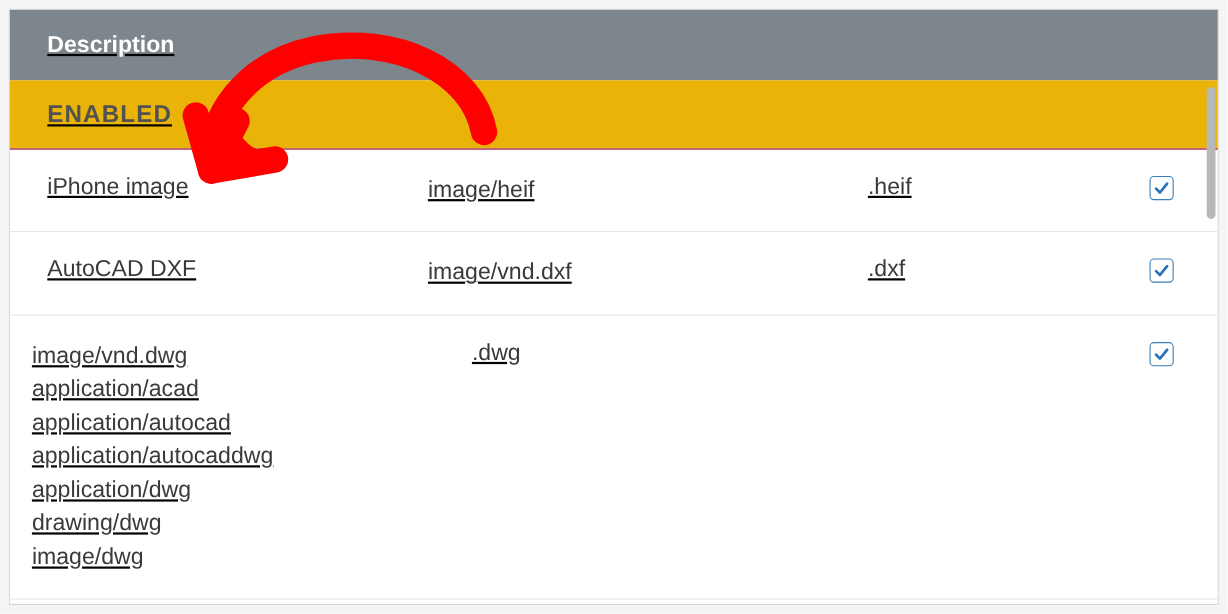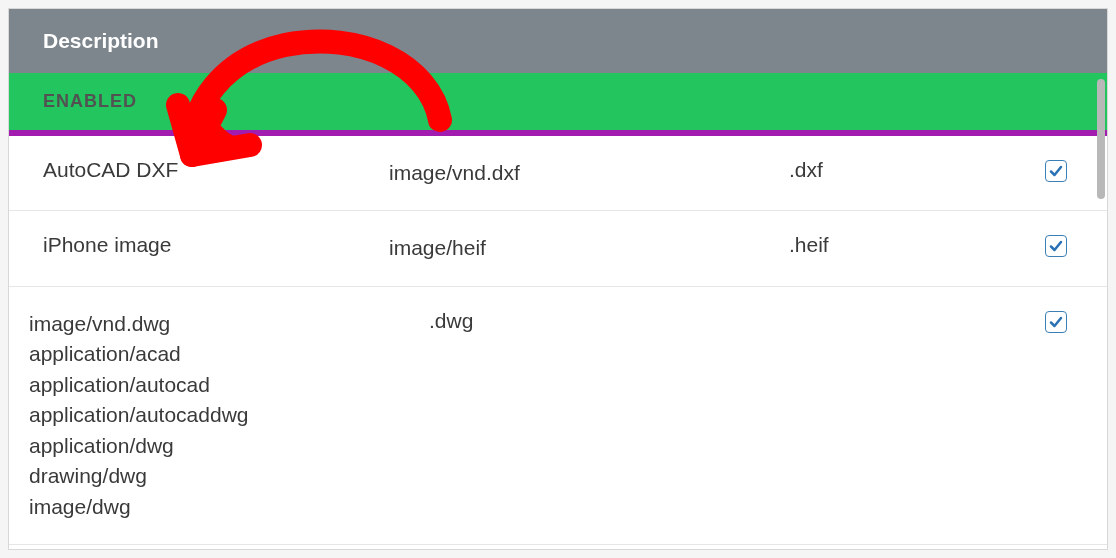--- a/index.html
+++ b/index.html
@@ -15,20 +15,21 @@
       height: 558px;
       overflow: hidden;
       position: relative;
     }
     .table-container {
       background: white;
       border: 1px solid #d8d8d8;
       position: relative;
       width: 100%;
       height: 100%;
+      text-decoration: underline;
     }
     .table-header {
       display: flex;
       background: #7d868d;
       color: white;
       font-size: 21px;
       font-weight: 600;
       height: 64px;
       align-items: center;
     }
@@ -44,27 +45,27 @@
       width: 260px;
       padding-left: 20px;
     }
     .col-checkbox {
       flex: 1;
       display: flex;
       justify-content: flex-end;
       padding-right: 40px;
     }
     .section-label {
-      background: #22c55e;
+      background: #eab308;
       padding: 18px 34px;
-      font-size: 18px;
+      font-size: 22px;
       font-weight: 700;
       letter-spacing: 1px;
       color: #525252;
-      border-bottom: 6px solid #a21caf;
+      border-bottom: 1px solid #a21caf;
     }
     .table-row {
       display: flex;
       border-bottom: 1px solid #e6e6e6;
       padding: 22px 0;
       font-size: 21px;
       color: #3a3a3a;
       align-items: flex-start;
     }
     .mime-list {
@@ -111,36 +112,36 @@
 
 <div class="table-container">
   <div class="table-header">
     <div class="col-description">Description</div>
     <div class="col-checkbox"></div>
   </div>
 
   <div class="section-label">ENABLED</div>
 
   <div class="table-row">
-    <div class="col-description">AutoCAD DXF</div>
-    <div class="col-mime mime-list">image/vnd.dxf</div>
-    <div class="col-extension">.dxf</div>
+    <div class="col-description">iPhone image</div>
+    <div class="col-mime mime-list">image/heif</div>
+    <div class="col-extension">.heif</div>
     <div class="col-checkbox">
       <div class="checkbox">
         <svg viewBox="0 0 16 16">
             <path fill="none" stroke="#2a72b5" stroke-width="2.5" stroke-linecap="round" stroke-linejoin="round" d="M3 8.5 L6.5 12 L13 4"></path>
           </svg>
       </div>
     </div>
   </div>
 
   <div class="table-row">
-    <div class="col-description">iPhone image</div>
-    <div class="col-mime mime-list">image/heif</div>
-    <div class="col-extension">.heif</div>
+    <div class="col-description">AutoCAD DXF</div>
+    <div class="col-mime mime-list">image/vnd.dxf</div>
+    <div class="col-extension">.dxf</div>
     <div class="col-checkbox">
       <div class="checkbox">
         <svg viewBox="0 0 16 16">
             <path fill="none" stroke="#2a72b5" stroke-width="2.5" stroke-linecap="round" stroke-linejoin="round" d="M3 8.5 L6.5 12 L13 4"></path>
           </svg>
       </div>
     </div>
   </div>
 
   <div class="table-row">

